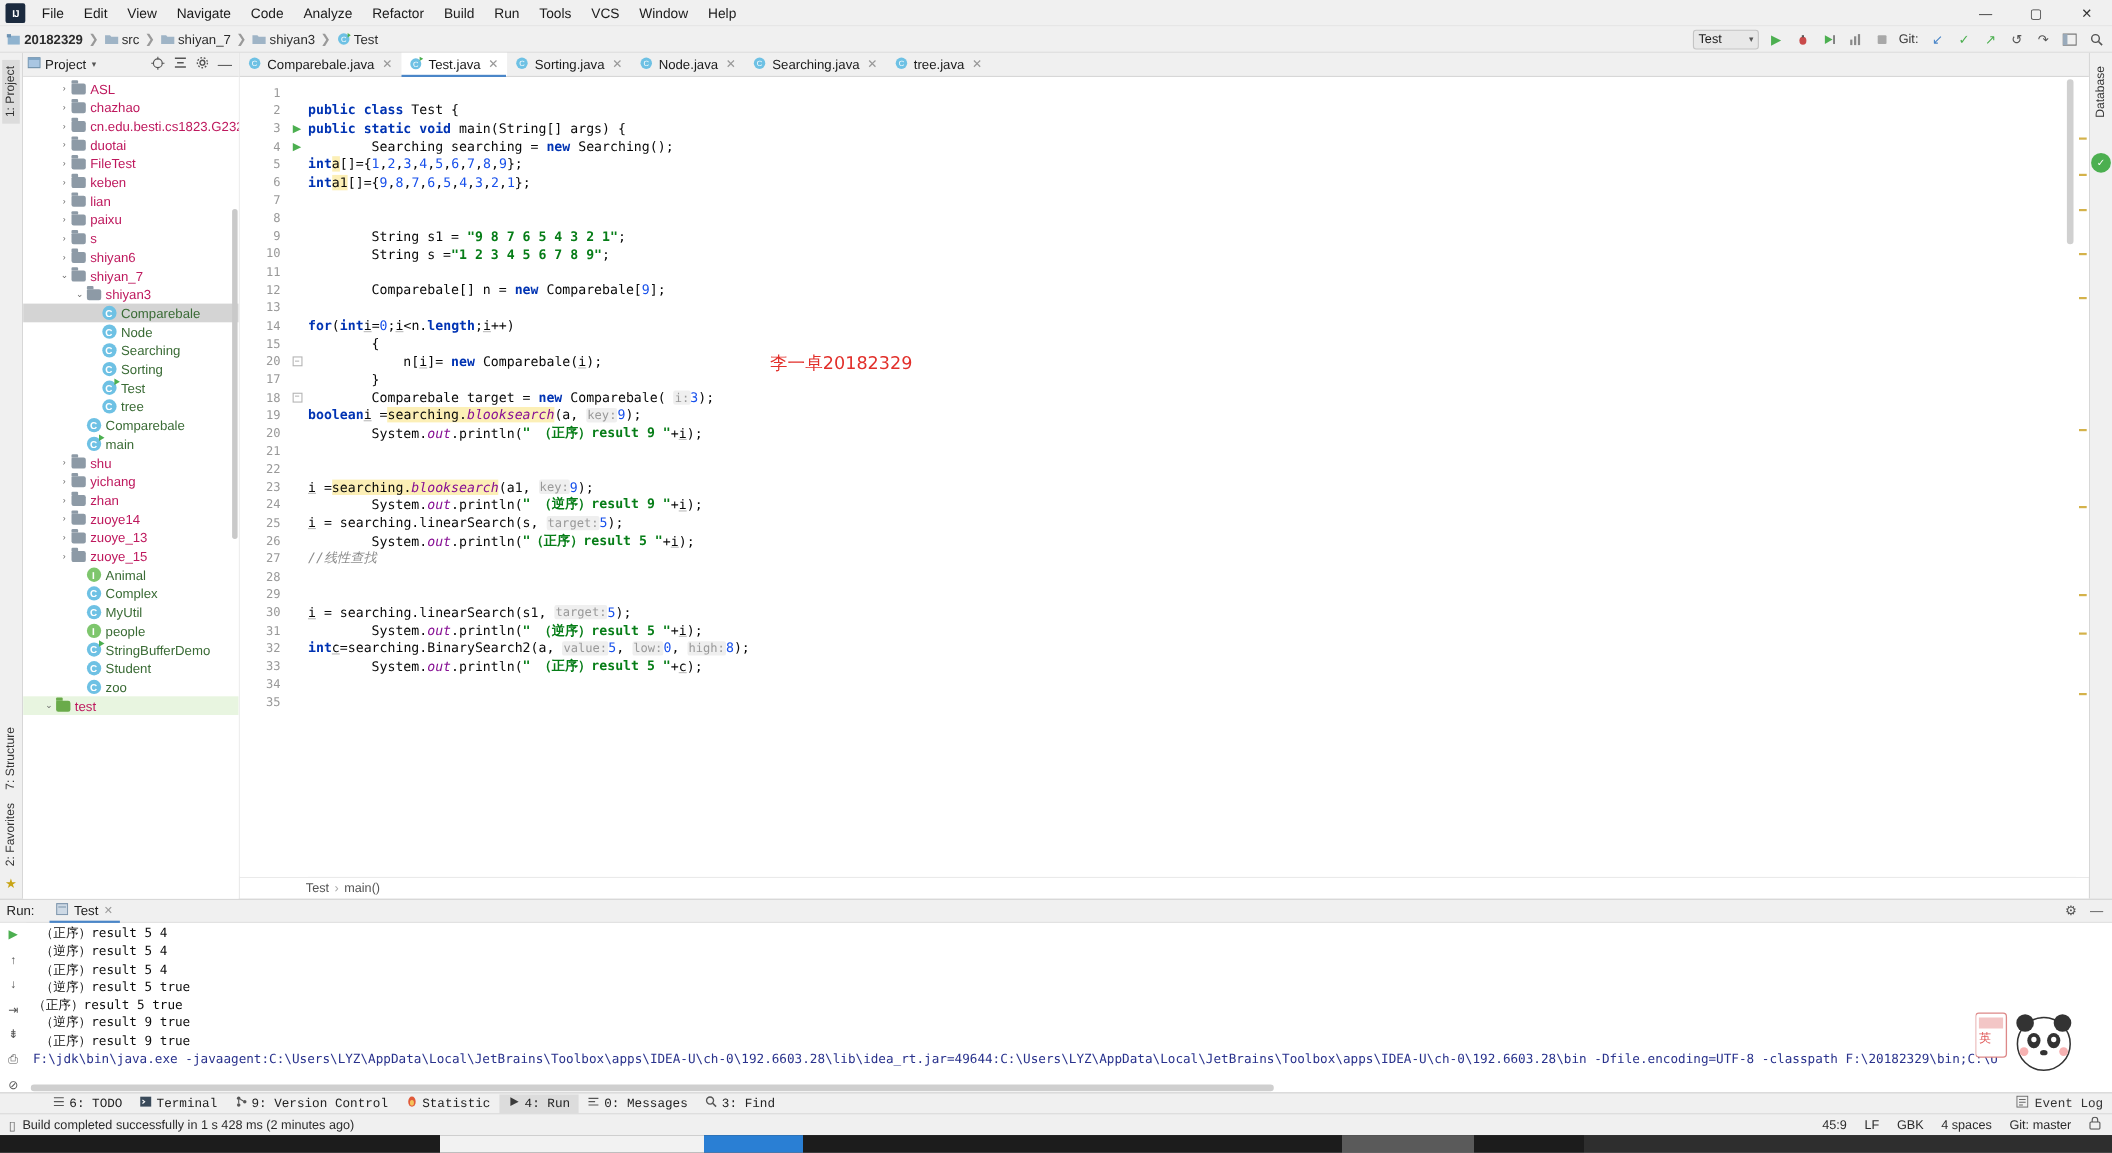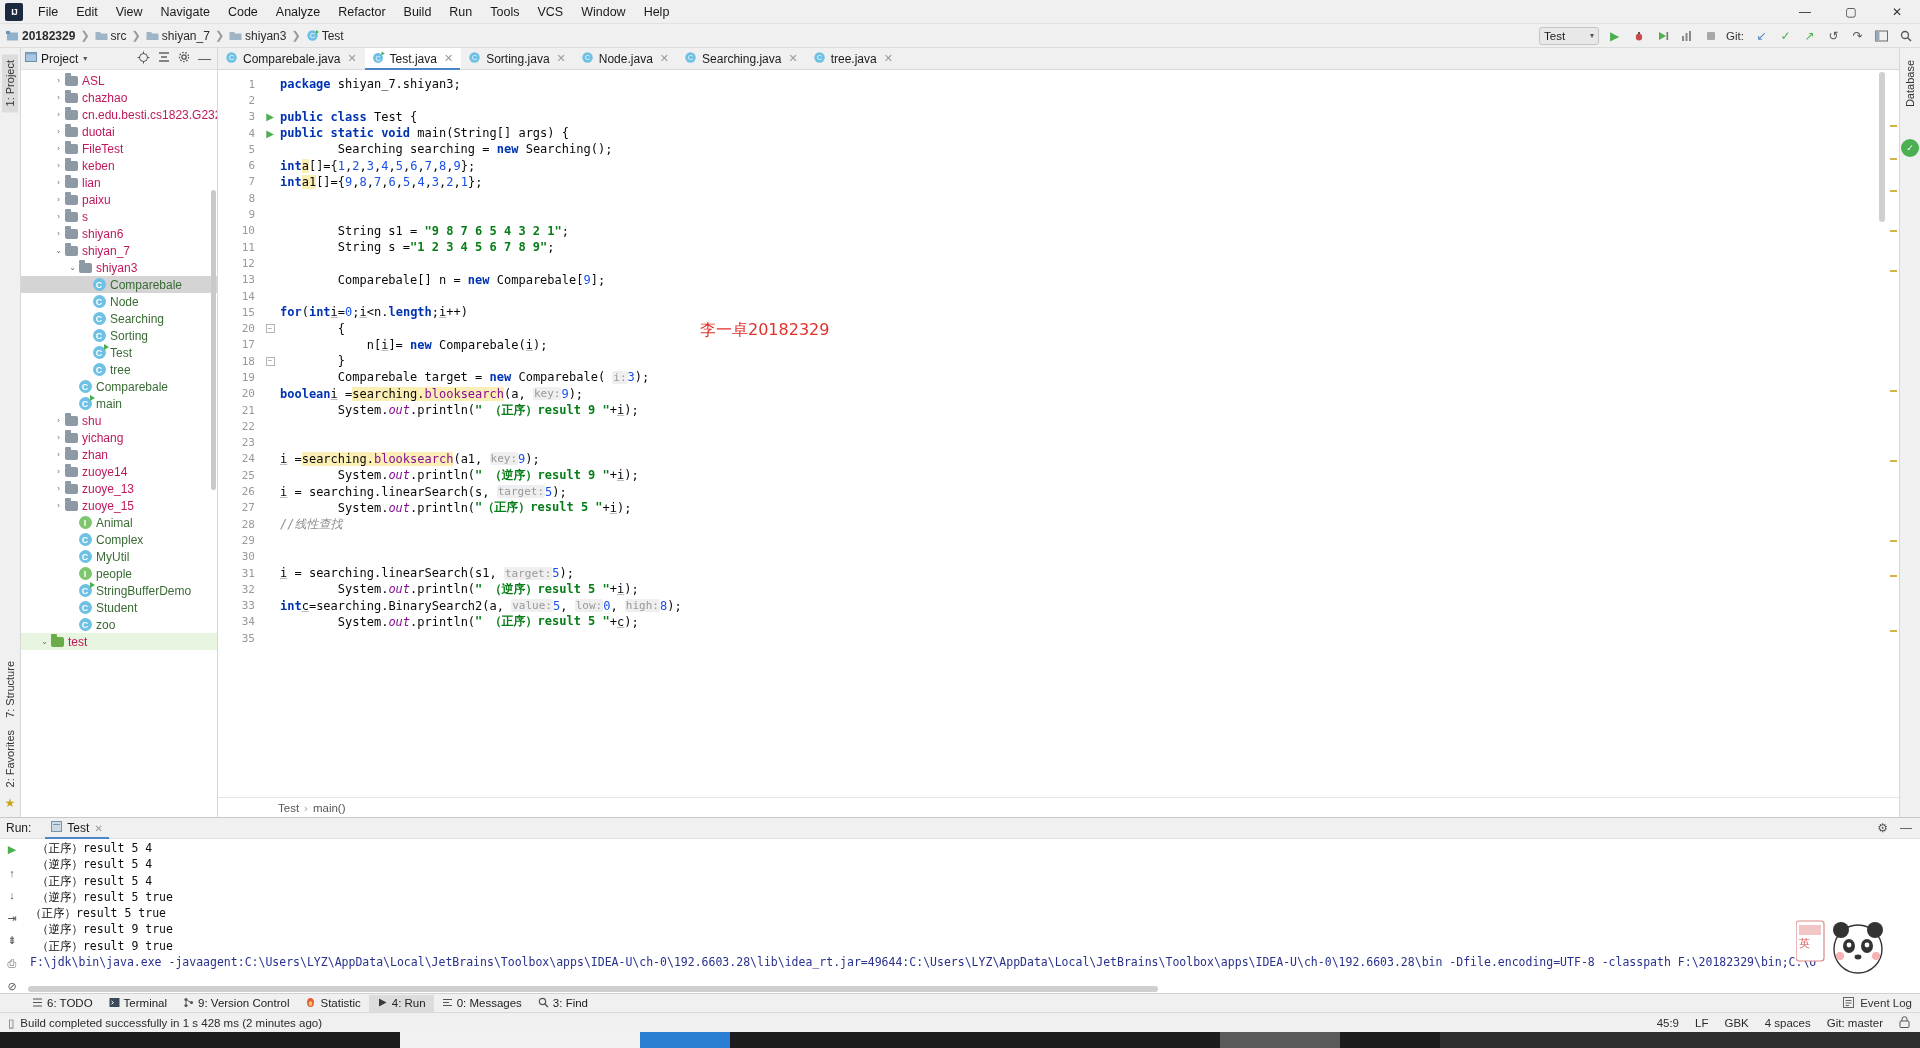--- a/index.html
+++ b/index.html
@@ -100,21 +100,21 @@
   .runmark{ color:#4caf50; font-size:10px; }
   .foldmark{ width:9px; height:9px; border:1px solid #b5b5b5; color:#888; font-size:8px;
              display:flex; align-items:center; justify-content:center; line-height:1; }
   .code{ flex:1 1 auto; padding-top:6px; font-family:"DejaVu Sans Mono", monospace;
          font-size:12px; overflow:hidden; position:relative; }
   .cline{ height:16.3px; white-space:pre; display:flex; align-items:center; color:#080808; }
   .kw{ color:#0033b3; font-weight:bold; }
   .str{ color:#067d17; font-weight:bold; }
   .num{ color:#1750eb; }
   .fld{ color:#871094; font-style:italic; }
-  .stat{ color:#871094; }
+  .stat{ color:#871094; font-style:italic; }
   .cmt{ color:#8c8c8c; font-style:italic; }
   .hint{ color:#999; background:#efefef; border-radius:2px; padding:0 1px; font-size:11px; }
   .hl{ background:#fcefb6; }
   .ul{ text-decoration:underline; text-decoration-color:#bbb; }
   .watermark{ position:absolute; left:420px; top:250px; color:#e2302b; font-size:16px;
               font-family:"DejaVu Sans", sans-serif; }
   .rgutter{ width:12px; flex:0 0 12px; background:#fff; position:relative; }
   .rmark{ position:absolute; right:2px; width:7px; height:2px; }
   .editor-scrollbar{ position:absolute; right:12px; top:0; width:10px; height:100%;}
   .editor-scrollbar .thumb{ position:absolute; right:2px; top:2px; width:6px; height:150px;
@@ -146,21 +146,21 @@
             font-size:11.5px; padding:2px 0 0 6px; position:relative; }
   .coline{ height:16.3px; white-space:pre; color:#0d0d0d; }
   .coline.cmdline{ color:#28318c; }
   .console-hscroll{ position:absolute; left:0; right:0; bottom:0; height:8px; }
   .console-hscroll .thumb{ position:absolute; left:4px; bottom:1px; width:1130px; height:6px;
                            background:#cfcfcf; border-radius:3px; }
   .panda{ position:absolute; right:24px; bottom:16px; width:100px; height:62px; }
 
   
   .twbar{ height:19px; background:#f0f0f0; border-top:1px solid #d2d2d2; display:flex;
-          align-items:center; padding-left:24px; flex:0 0 19px; }
+          align-items:center; padding-left:40px; flex:0 0 19px;font-family:Liberation Mono, monospace; }
   .twitem{ display:flex; align-items:center; gap:4px; font-size:11.5px; color:#222;
            padding:1px 8px; height:17px; }
   .twitem.active{ background:#dcdcdc; }
   .twbar-right{ margin-left:auto; display:flex; align-items:center; gap:6px; padding-right:8px;
                 font-size:11.5px; color:#333; }
 
   
   .statusbar{ height:20px; background:#f0f0f0; border-top:1px solid #d9d9d9; display:flex;
               align-items:center; padding-left:8px; font-size:11.5px; color:#2b2b2b; flex:0 0 20px; }
   .statusbar .right{ margin-left:auto; display:flex; align-items:center; gap:16px; padding-right:10px; }
@@ -718,21 +718,20 @@
             <div class="mark"></div>
             <div class="mark"></div>
             <div class="mark"></div>
             <div class="mark"></div>
             <div class="mark"></div>
             <div class="mark"></div>
             <div class="mark"></div>
             <div class="mark"></div>
           </div>
         <div class="code" id="code-root">
-          <div class="cline"><span class="kw">package</span> shiyan_7.shiyan3;</div>
             <div class="cline">&nbsp;</div>
             <div class="cline"><span class="kw">public class</span> Test {</div>
             <div class="cline">    <span class="kw">public static void</span> main(String[] args) {</div>
             <div class="cline">        Searching searching = <span class="kw">new</span> Searching();</div>
             <div class="cline">        <span class="kw">int</span> <span class="hl">a</span>[]={<span class="num">1</span>,<span class="num">2</span>,<span class="num">3</span>,<span class="num">4</span>,<span class="num">5</span>,<span class="num">6</span>,<span class="num">7</span>,<span class="num">8</span>,<span class="num">9</span>};</div>
             <div class="cline">        <span class="kw">int</span> <span class="hl">a1</span>[]={<span class="num">9</span>,<span class="num">8</span>,<span class="num">7</span>,<span class="num">6</span>,<span class="num">5</span>,<span class="num">4</span>,<span class="num">3</span>,<span class="num">2</span>,<span class="num">1</span>};</div>
             <div class="cline">&nbsp;</div>
             <div class="cline">&nbsp;</div>
             <div class="cline">        String s1 = <span class="str">"9 8 7 6 5 4 3 2 1"</span>;</div>
             <div class="cline">        String s =<span class="str">"1 2 3 4 5 6 7 8 9"</span>;</div>

